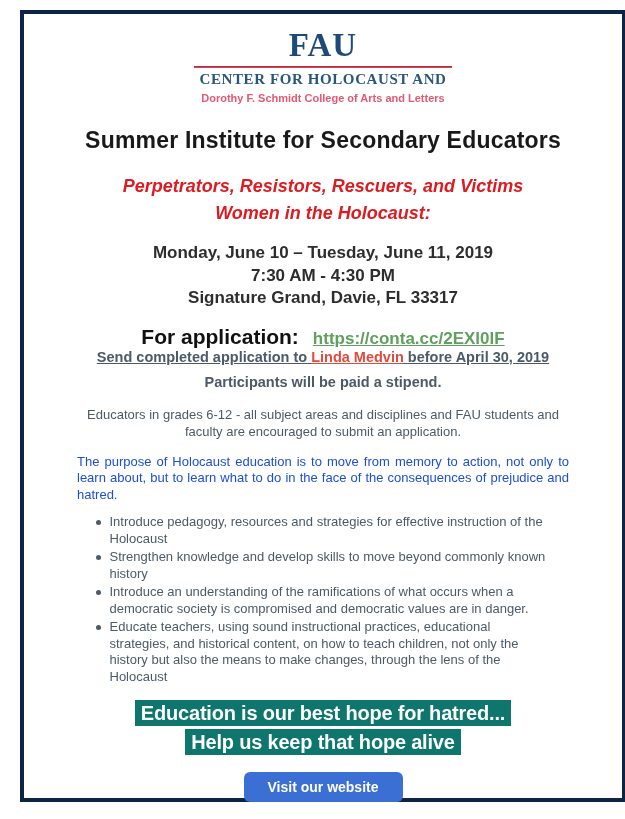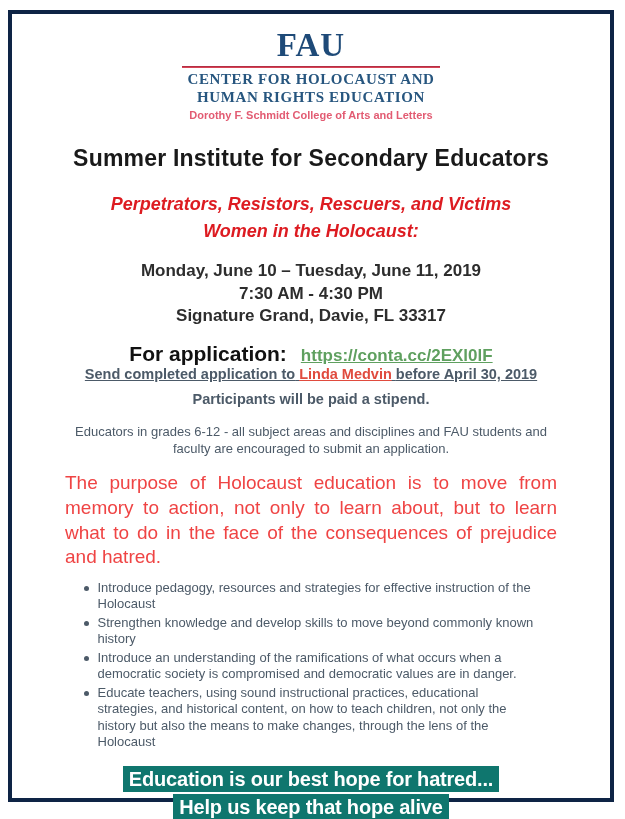--- a/index.html
+++ b/index.html
@@ -1,20 +1,20 @@
 <!DOCTYPE html>
 <html><head>
 <meta charset="utf-8">
 <style>
   * { box-sizing: border-box; margin: 0; padding: 0; }
   html, body { width: 625px; background: #ffffff; font-family: "Liberation Sans", sans-serif; }
   body { position: relative; height: 819px; }
 
   .page {
-    position: absolute; left: 8px; top: 10px; width: 606px; height: 792px;
+    position: absolute; left: 20px; top: 10px; width: 606px; height: 792px;
     border: 4px solid #0e2445; background: #ffffff; text-align: center;
   }
 
   
   .logo { margin-top: 15px; }
   .fau {
     font-family: "Liberation Serif", serif; font-weight: bold;
     font-size: 33px; color: #1e4a78; letter-spacing: 1px; line-height: 1.0;
   }
   .logo-rule {
@@ -52,21 +52,21 @@
   .send-row { font-size: 14.5px; font-weight: bold; color: #4c5a68; text-decoration: underline; }
   .name-link { color: #e04b3e; text-decoration: underline; cursor: pointer; font-weight: bold; }
   .stipend { margin-top: 9px; font-size: 14.5px; font-weight: bold; color: #4c5a68; }
 
   
   .p1 {
     margin: 17px auto 0 auto; width: 490px; font-size: 13px; color: #4c5a68;
     line-height: 1.3; text-align: center;
   }
   .p2 {
-    margin: 13px auto 0 auto; width: 492px; font-size: 19px; color: #ef4444;
+    margin: 13px auto 0 auto; width: 492px; font-size: 13px; color: #1d4ed8;
     line-height: 1.3; text-align: justify;
   }
   .bullets { margin: 10px auto 0 auto; width: 455px; list-style: none; text-align: left; }
   .bullets li { display: flex; gap: 9px; font-size: 13px; color: #4c5a68; line-height: 1.27; margin-bottom: 2px; }
   .dot { flex: 0 0 auto; width: 5px; height: 5px; border-radius: 50%; background: #4c5a68; margin-top: 6px; }
 
   
   .highlight { margin-top: 14px; font-size: 20px; font-weight: bold; line-height: 1.42; letter-spacing: -0.2px; }
   .highlight span {
     background: #0f766e; color: #ffffff; padding: 2px 6px;
@@ -80,21 +80,20 @@
 </style>
 </head>
 <body>
 
 <div class="page">
 
   <header class="logo">
     <div class="fau">FAU</div>
     <div class="logo-rule"></div>
     <div class="logo-center">CENTER FOR HOLOCAUST AND</div>
-    <div class="logo-center">HUMAN RIGHTS EDUCATION</div>
     <div class="logo-sub first">Dorothy F. Schmidt College of Arts and Letters</div>
   </header>
 
   <h1 class="title">Summer Institute for Secondary Educators</h1>
 
   <div class="subtitle">
     <div>Perpetrators, Resistors, Rescuers, and Victims</div>
     <div>Women in the Holocaust:</div>
   </div>
 

